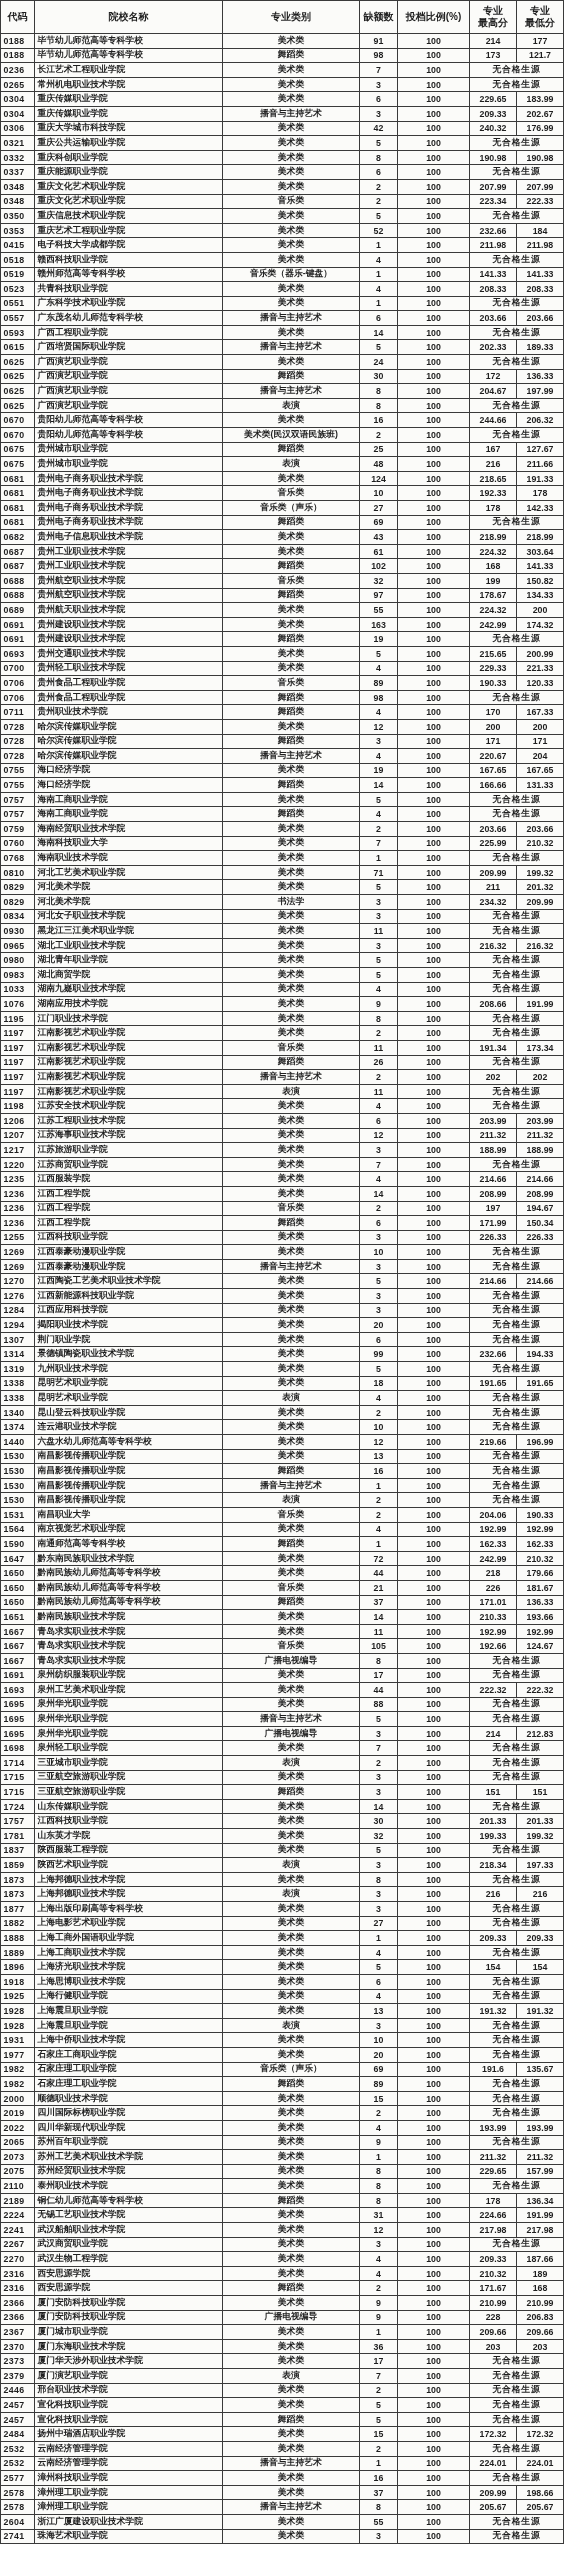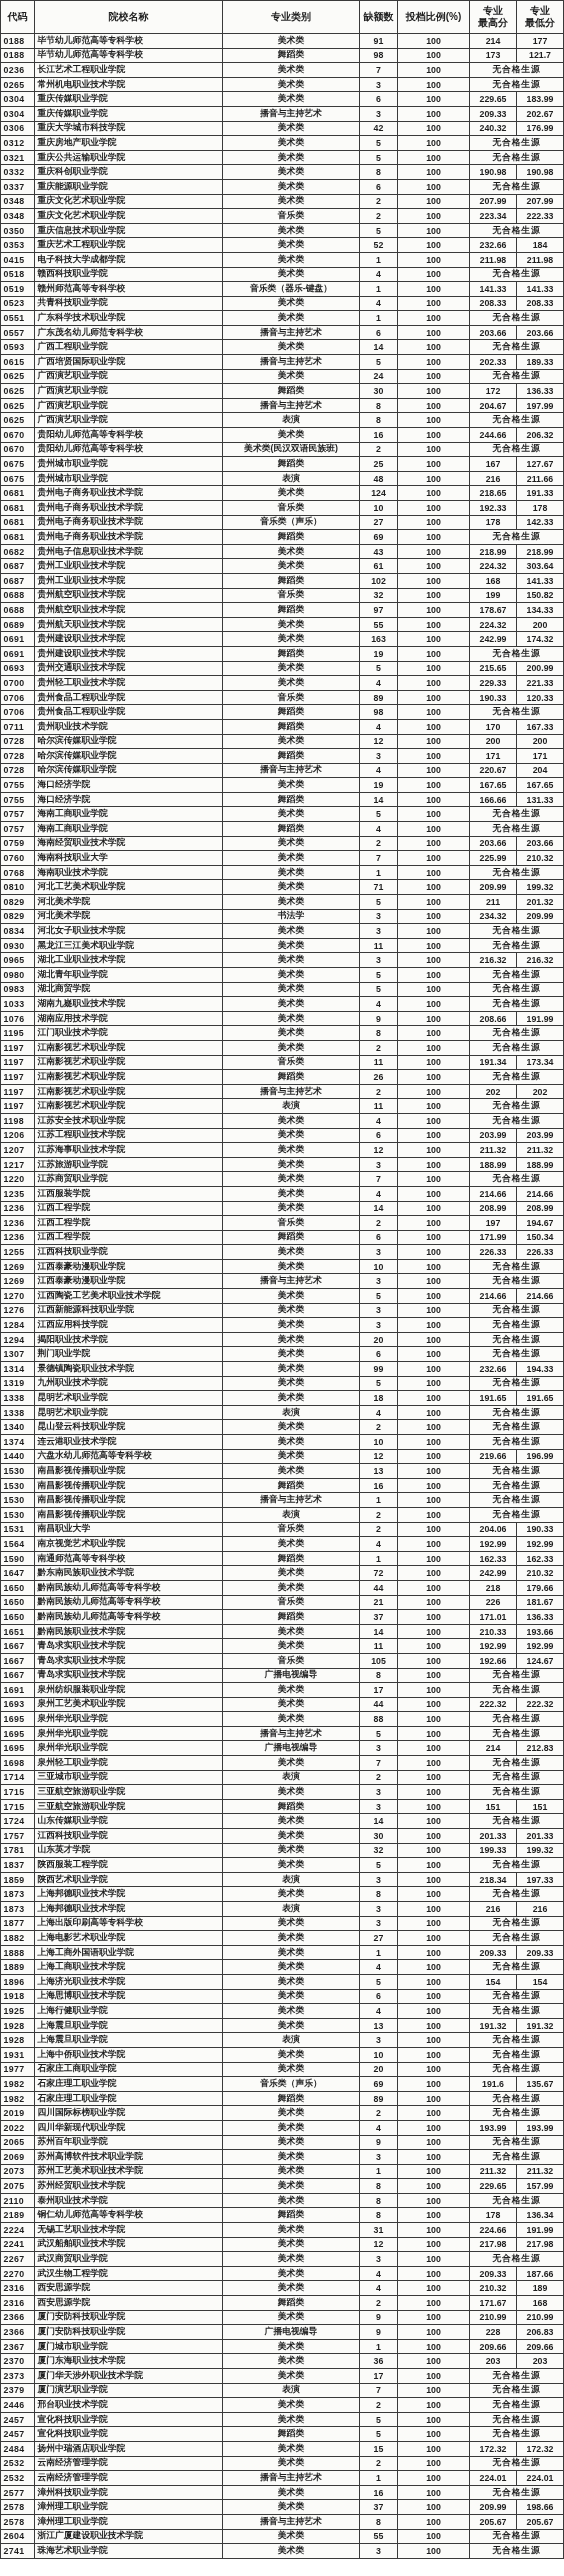--- a/index.html
+++ b/index.html
@@ -110,28 +110,20 @@
         <tr>
           <td class="c-code">0306</td>
           <td class="c-school">重庆大学城市科技学院</td>
           <td>美术类</td>
           <td>42</td>
           <td>100</td>
           <td>240.32</td>
           <td>176.99</td>
         </tr>
         <tr>
-          <td class="c-code">0312</td>
-          <td class="c-school">重庆房地产职业学院</td>
-          <td>美术类</td>
-          <td>5</td>
-          <td>100</td>
-          <td colspan="2" class="c-nosrc">无合格生源</td>
-        </tr>
-        <tr>
           <td class="c-code">0321</td>
           <td class="c-school">重庆公共运输职业学院</td>
           <td>美术类</td>
           <td>5</td>
           <td>100</td>
           <td colspan="2" class="c-nosrc">无合格生源</td>
         </tr>
         <tr>
           <td class="c-code">0332</td>
           <td class="c-school">重庆科创职业学院</td>
@@ -1265,20 +1257,28 @@
         </tr>
         <tr>
           <td class="c-code">1982</td>
           <td class="c-school">石家庄理工职业学院</td>
           <td>舞蹈类</td>
           <td>89</td>
           <td>100</td>
           <td colspan="2" class="c-nosrc">无合格生源</td>
         </tr>
         <tr>
+          <td class="c-code">2000</td>
+          <td class="c-school">顺德职业技术学院</td>
+          <td>美术类</td>
+          <td>15</td>
+          <td>100</td>
+          <td colspan="2" class="c-nosrc">无合格生源</td>
+        </tr>
+        <tr>
           <td class="c-code">2019</td>
           <td class="c-school">四川国际标榜职业学院</td>
           <td>美术类</td>
           <td>2</td>
           <td>100</td>
           <td colspan="2" class="c-nosrc">无合格生源</td>
         </tr>
         <tr>
           <td class="c-code">2022</td>
           <td class="c-school">四川华新现代职业学院</td>
@@ -1286,28 +1286,20 @@
           <td>4</td>
           <td>100</td>
           <td>193.99</td>
           <td>193.99</td>
         </tr>
         <tr>
           <td class="c-code">2065</td>
           <td class="c-school">苏州百年职业学院</td>
           <td>美术类</td>
           <td>9</td>
-          <td>100</td>
-          <td colspan="2" class="c-nosrc">无合格生源</td>
-        </tr>
-        <tr>
-          <td class="c-code">2069</td>
-          <td class="c-school">苏州高博软件技术职业学院</td>
-          <td>美术类</td>
-          <td>3</td>
           <td>100</td>
           <td colspan="2" class="c-nosrc">无合格生源</td>
         </tr>
         <tr>
           <td class="c-code">2073</td>
           <td class="c-school">苏州工艺美术职业技术学院</td>
           <td>美术类</td>
           <td>1</td>
           <td>100</td>
           <td>211.32</td>

